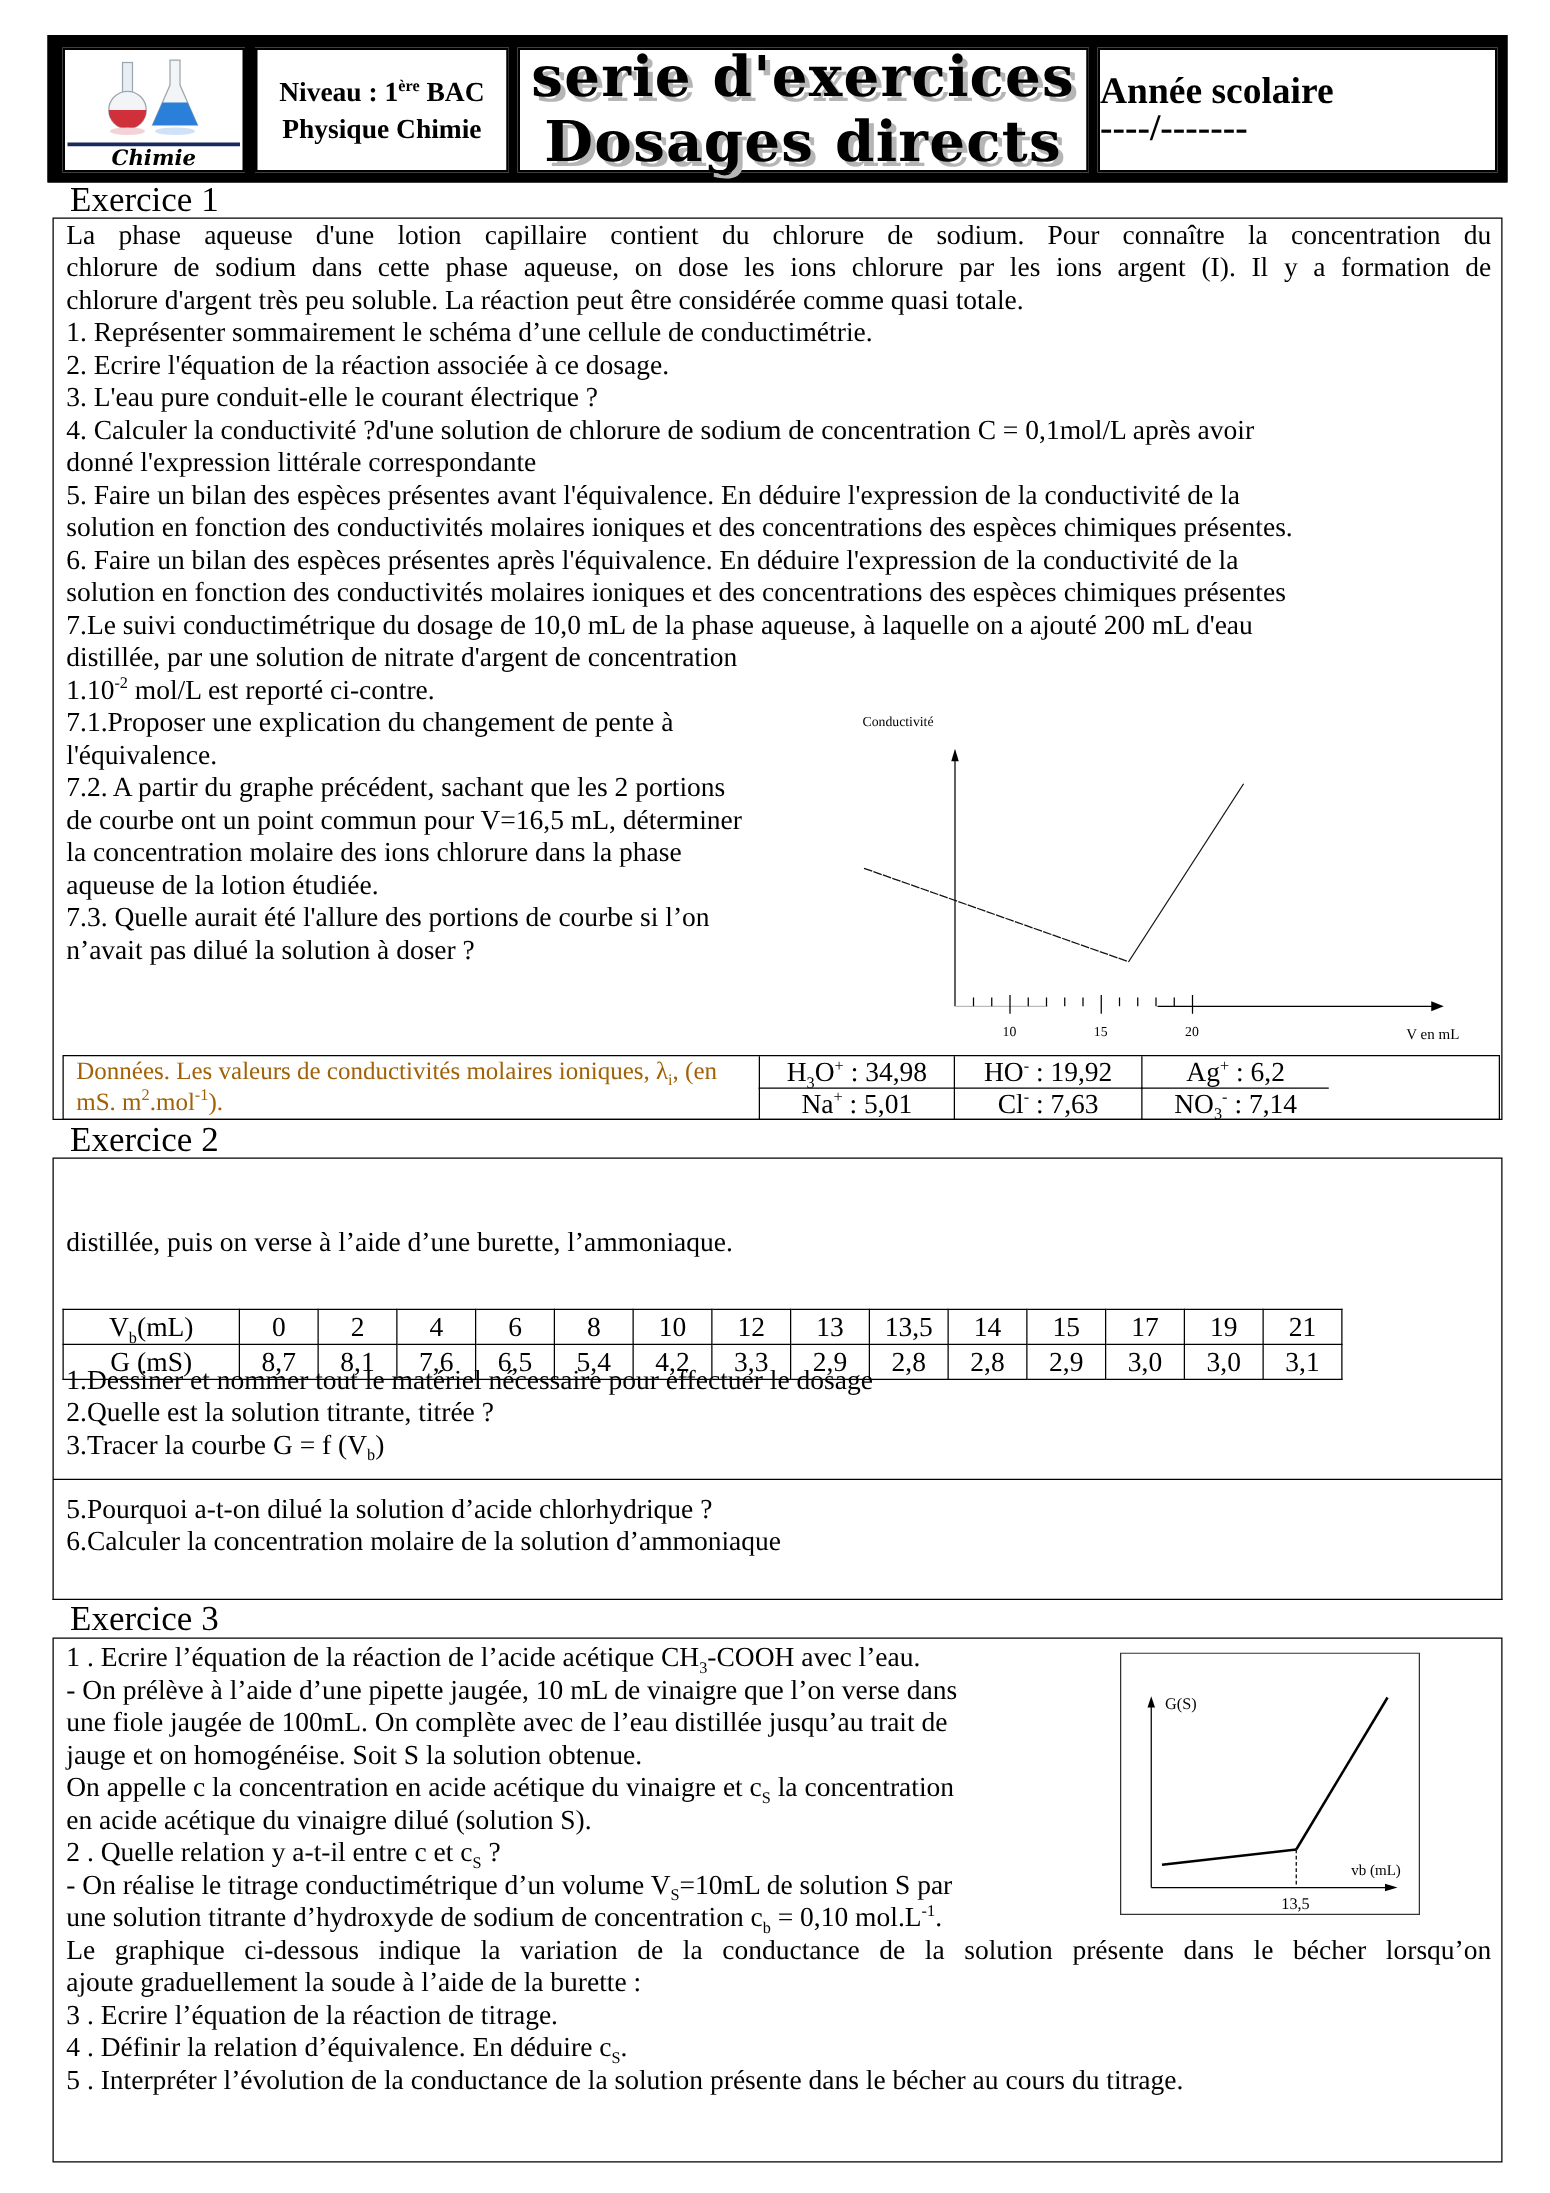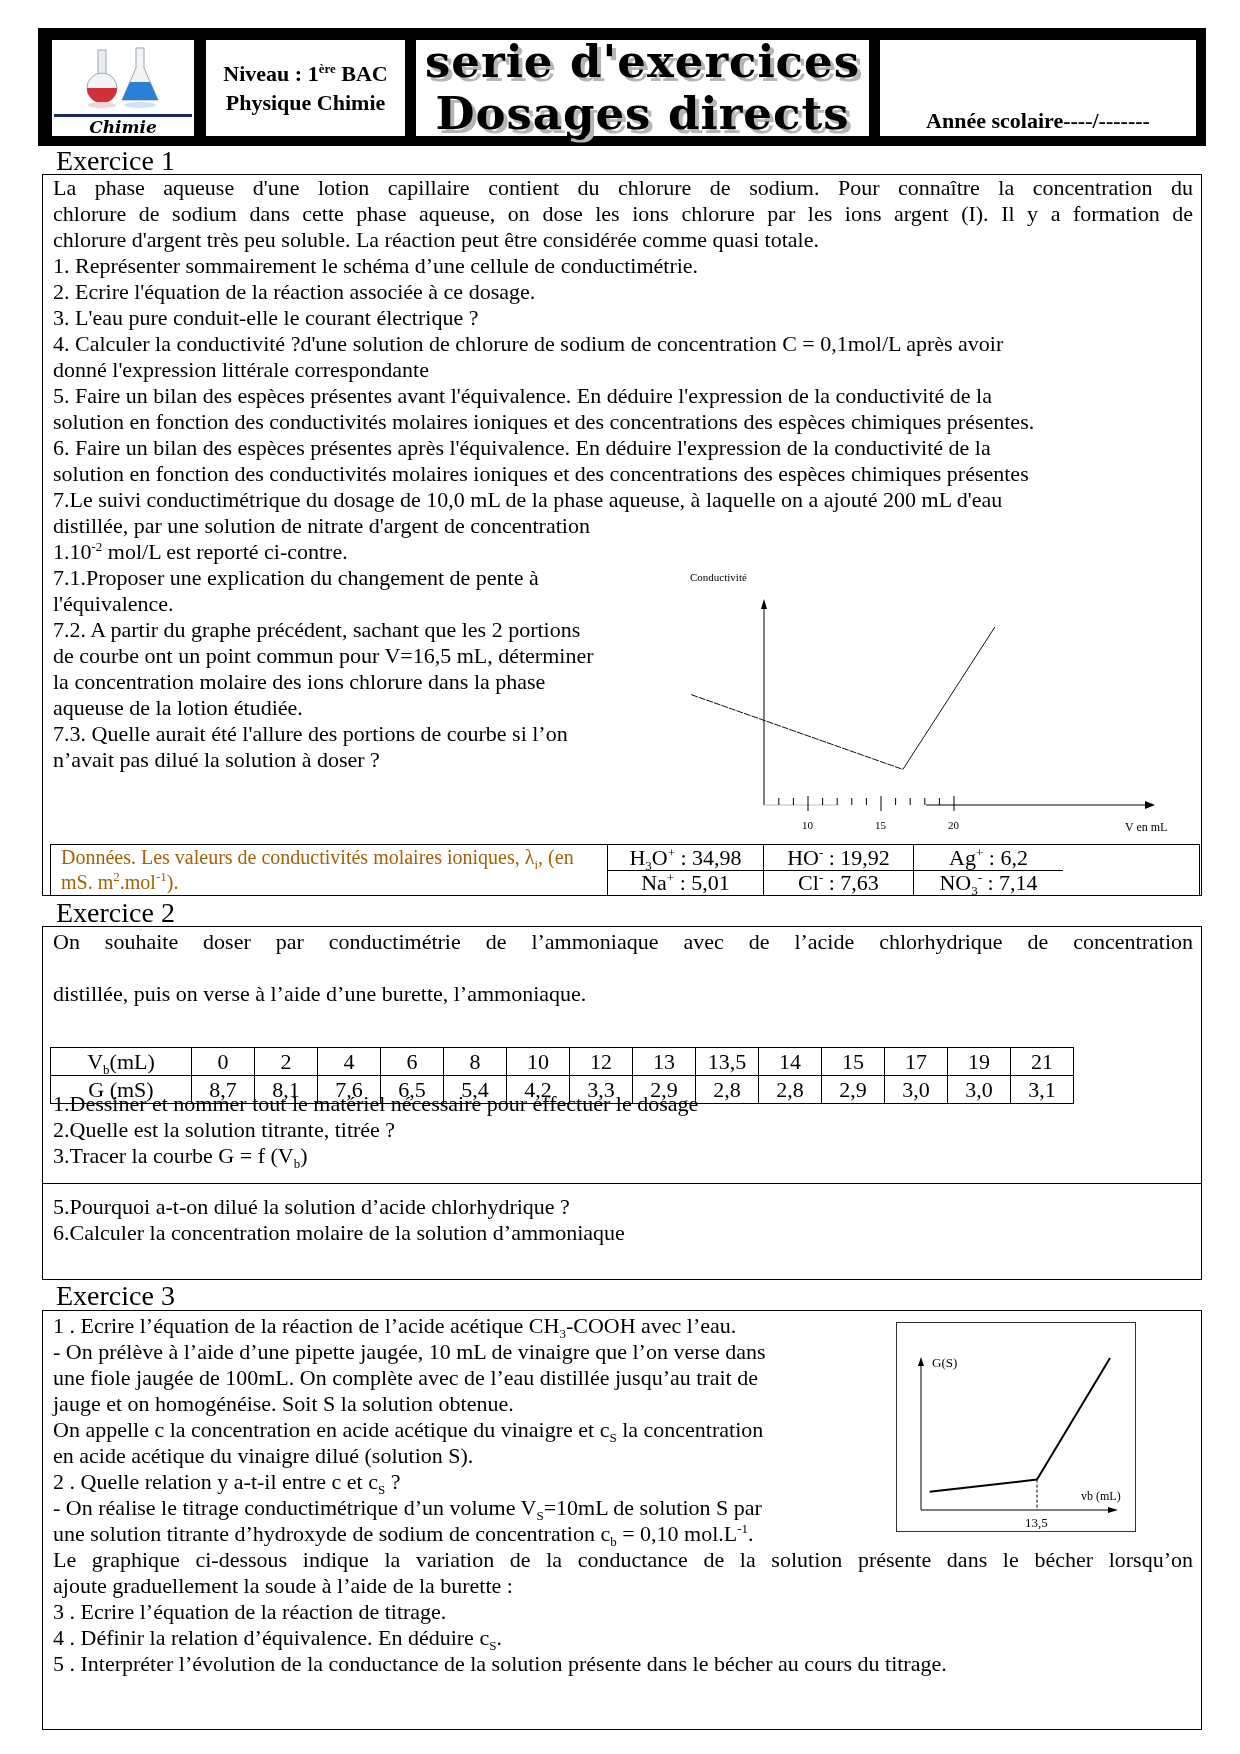--- a/index.html
+++ b/index.html
@@ -5,21 +5,21 @@
   html, body { margin: 0; padding: 0; background: #ffffff; }
   body { width: 1240px; height: 1754px; position: relative; font-family: "Liberation Serif", serif; color: #000; overflow: hidden; }
   .abs { position: absolute; }
 
   
   #header { left: 38px; top: 28px; width: 1168px; height: 118px; border: 4px solid #000; box-sizing: border-box; background: #000; }
   .hcell { position: absolute; top: 6px; height: 100px; background: #fff; box-sizing: border-box; border: 2px solid #000; }
   #h-logo { left: 8px; width: 146px; }
   #h-level { left: 162px; width: 203px; display: flex; flex-direction: column; justify-content: center; align-items: center; font-weight: bold; font-size: 22px; line-height: 29px; }
   #h-title { left: 372px; width: 457px; display: flex; flex-direction: column; justify-content: center; align-items: center; }
-  #h-year { left: 836px; width: 320px; display: flex; flex-direction: row; justify-content: center; align-items: flex-end; font-weight: bold; font-size: 22px; line-height: 30px; }
+  #h-year { left: 836px; width: 320px; display: flex; flex-direction: column; justify-content: center; align-items: flex-start; font-weight: bold; font-size: 30px; line-height: 30px; }
   .big-title { font-family: "DejaVu Serif", serif; font-weight: bold; font-size: 45px; line-height: 52px; color: #000; text-shadow: 4px 4px 0 #b5b5b5; letter-spacing: 1px; white-space: nowrap; }
   .logo-img { position: absolute; left: 2px; top: 2px; width: 138px; height: 68px; }
   .logo-label { position: absolute; left: 2px; top: 74px; width: 138px; height: 20px; border-top: 3px solid #1a2a5a; text-align: center; font-family: "DejaVu Serif", serif; font-style: italic; font-weight: bold; font-size: 17px; line-height: 20px; }
 
   
   .ex-title { font-size: 28px; line-height: 26px; }
   .box { border: 1px solid #000; box-sizing: border-box; }
   .line { position: absolute; left: 10px; font-size: 22px; line-height: 26px; white-space: nowrap; }
   .just { text-align: justify; text-align-last: justify; white-space: normal; }
   sup { font-size: 13px; line-height: 0; vertical-align: super; }
@@ -136,21 +136,20 @@
       <div class="dcell" style="left: 712px; width: 150px; top: 0px; border-bottom: 1px solid rgb(0, 0, 0);">HO<sup>-</sup> : 19,92</div>
       <div class="dcell" style="left: 862px; width: 150px; top: 0px; border-bottom: 1px solid rgb(0, 0, 0);">Ag<sup>+</sup> :  6,2</div>
       <div class="dcell" style="left: 556px; width: 156px; top: 25px;">Na<sup>+</sup> : 5,01</div>
       <div class="dcell" style="left: 712px; width: 150px; top: 25px;">Cl<sup>-</sup> :  7,63</div>
       <div class="dcell" style="left: 862px; width: 150px; top: 25px;">NO<sub>3</sub><sup>-</sup> :  7,14</div>
     </div>
 </div>
 
 <div class="abs ex-title" style="left:56px; top:900px;">Exercice 2</div>
 <div class="abs box" style="left:42px; top:926px; width:1160px; height:258px;">
-  <div class="line just" style="top:2px; width:1140px;">On souhaite doser par conductimétrie de l’ammoniaque avec de l’acide chlorhydrique de concentration</div>
   <div class="line" style="top:54px;">distillée, puis on verse à l’aide d’une burette, l’ammoniaque.</div>
   <div class="line" style="top:164px;">1.Dessiner et nommer tout le matériel nécessaire pour effectuer le dosage</div>
   <div class="line" style="top:190px;">2.Quelle est la solution titrante, titrée ?</div>
   <div class="line" style="top:216px;"><span>3.Tracer la courbe G = f (V</span><sub>b</sub><span>)</span></div>
 </div>
 <div class="abs box" style="left:42px; top:1184px; width:1160px; height:96px; border-top:none;">
   <div class="line" style="top:10px;">5.Pourquoi a-t-on dilué la solution d’acide chlorhydrique ?</div>
   <div class="line" style="top:36px;">6.Calculer la concentration molaire de la solution d’ammoniaque</div>
 </div>
 

